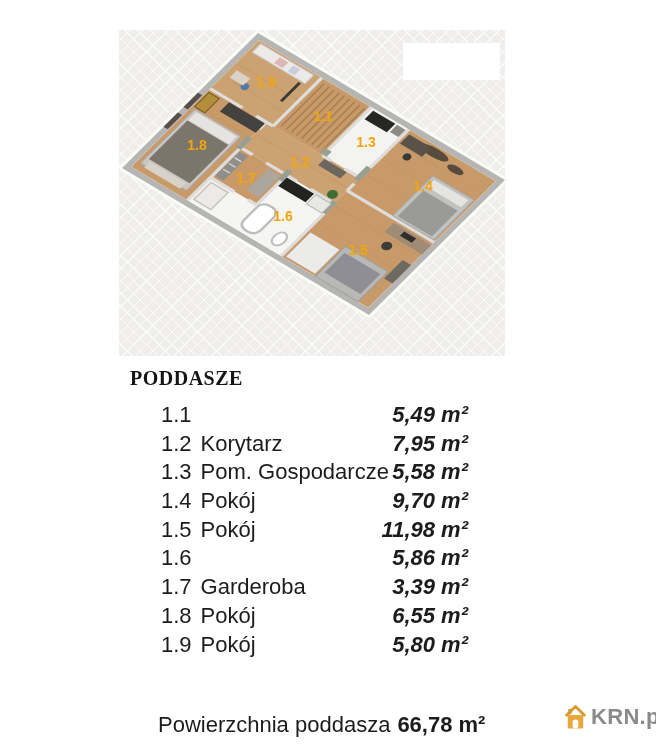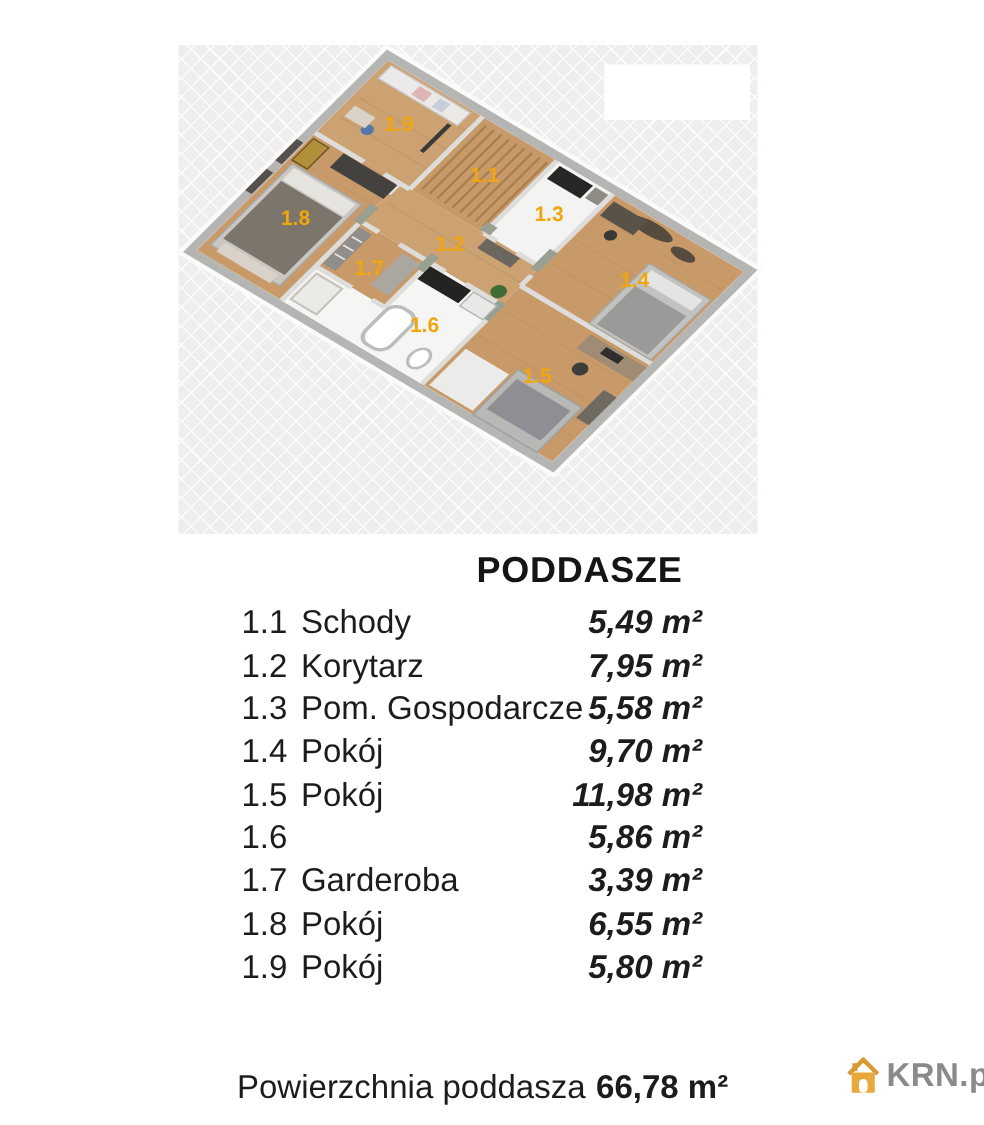--- a/index.html
+++ b/index.html
@@ -15,21 +15,21 @@
     background-image:
       repeating-linear-gradient(45deg, rgba(255,255,255,.75) 0 1px, rgba(255,255,255,0) 1px 9px),
       repeating-linear-gradient(-45deg, rgba(255,255,255,.75) 0 1px, rgba(255,255,255,0) 1px 9px);
   }
   .plan-svg{position:absolute;left:0;top:0;width:656px;height:362px;}
   .white-patch{position:absolute;left:403px;top:43px;width:97px;height:37px;background:#ffffff;}
   .room-label-text{font-family:"Liberation Sans",sans-serif;font-size:14px;font-weight:bold;}
   
   .title{
     position:absolute;left:130px;top:367px;width:325px;margin:0;
-    text-align:right;font-size:24px;font-weight:bold;letter-spacing:.5px;color:#151515;
+    text-align:left;font-size:20px;font-weight:bold;letter-spacing:.5px;color:#151515;font-family:Liberation Serif, serif;
   }
   
   .room-list{position:absolute;left:161px;top:401px;width:307px;}
   .room-row{display:flex;align-items:baseline;height:28.7px;font-size:22px;line-height:28.7px;}
   .room-no{white-space:pre;}
   .room-name{margin-left:9px;white-space:pre;}
   .room-area{margin-left:auto;font-weight:bold;white-space:pre;font-style:italic;}
   
   .summary{position:absolute;left:158px;top:712px;font-size:22px;}
   .summary b{margin-left:7px;}
@@ -179,21 +179,20 @@
     </svg>
 
     <div class="white-patch"></div>
   </div>
 
   <h1 class="title">PODDASZE</h1>
 
   <div class="room-list">
     <div class="room-row">
         <span class="room-no">1.1</span>
-        <span class="room-name">Schody</span>
         <span class="room-area">5,49 m²</span>
       </div>
     <div class="room-row">
         <span class="room-no">1.2</span>
         <span class="room-name">Korytarz</span>
         <span class="room-area">7,95 m²</span>
       </div>
     <div class="room-row">
         <span class="room-no">1.3</span>
         <span class="room-name">Pom. Gospodarcze</span>

